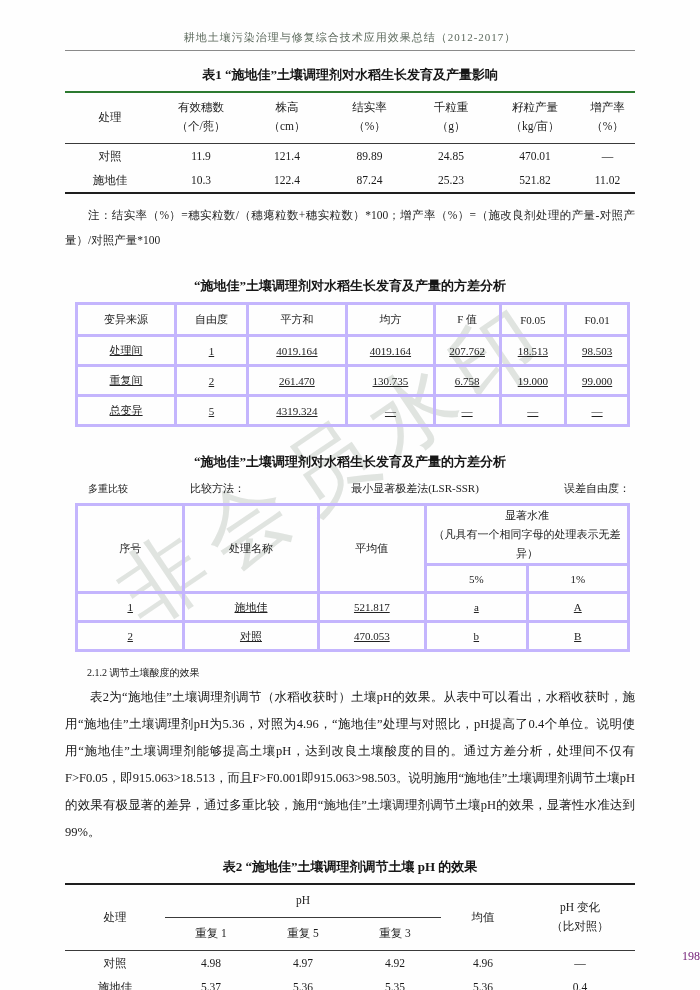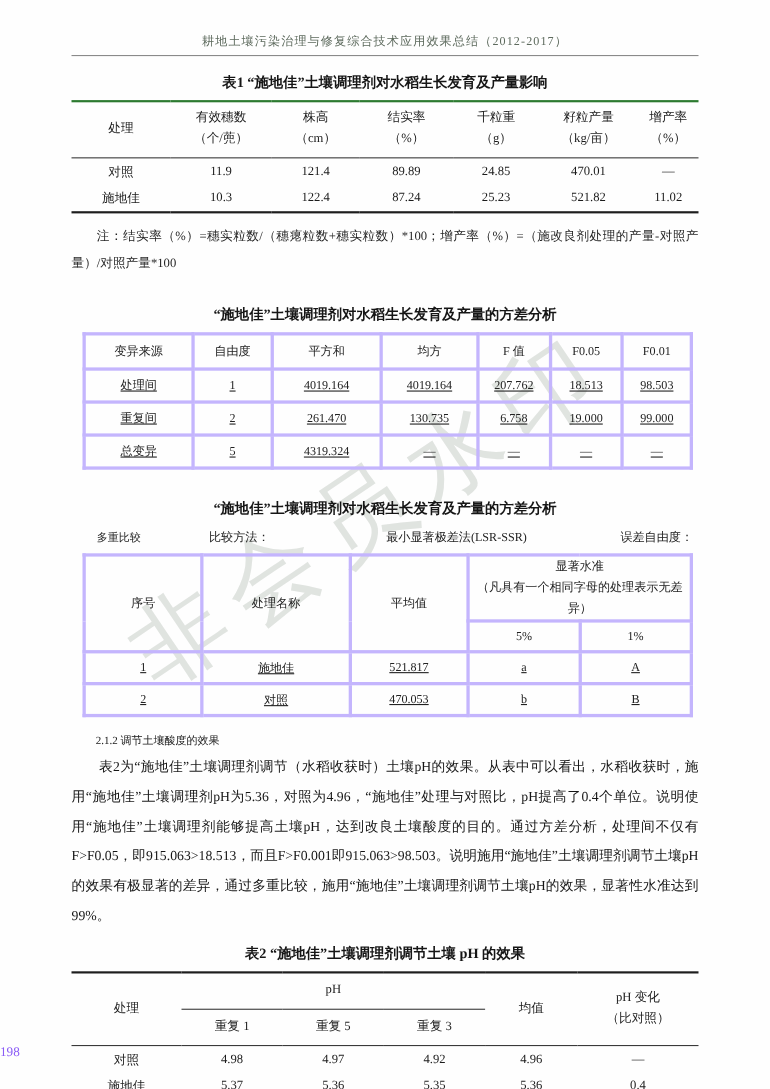--- a/index.html
+++ b/index.html
@@ -93,21 +93,21 @@
     margin:14px 0 0 0;padding-left:22px;
     font-size:10px;color:#161616;
   }
   .body-para{
     margin:4px 0 0 0;
     font-size:12.5px;line-height:27px;
     text-align:justify;text-indent:2em;color:#161616;
   }
   .page-number{
     position:absolute;left:0;right:0;bottom:26px;
-    text-align:left;font-size:12px;color:#8b5cf6;z-index:1;
+    text-align:right;font-size:12px;color:#701a75;z-index:1;
   }
 </style>
 </head>
 <body>
 
 <div class="page">
 
   <div class="watermark">非会员水印</div>
 
   <div class="content">

